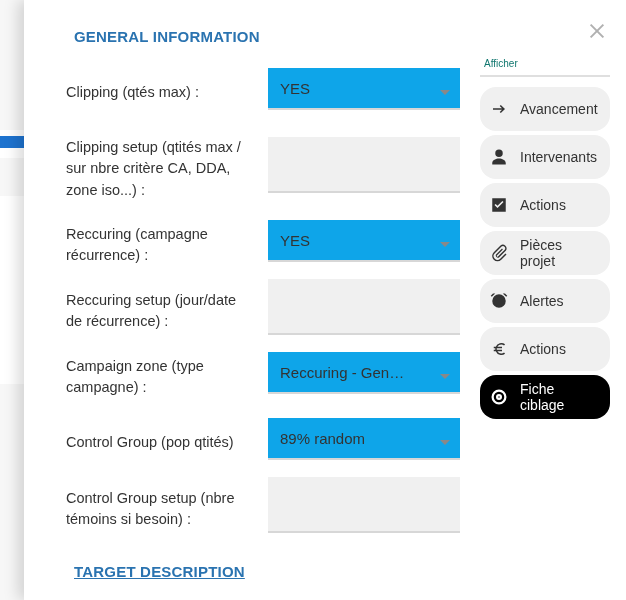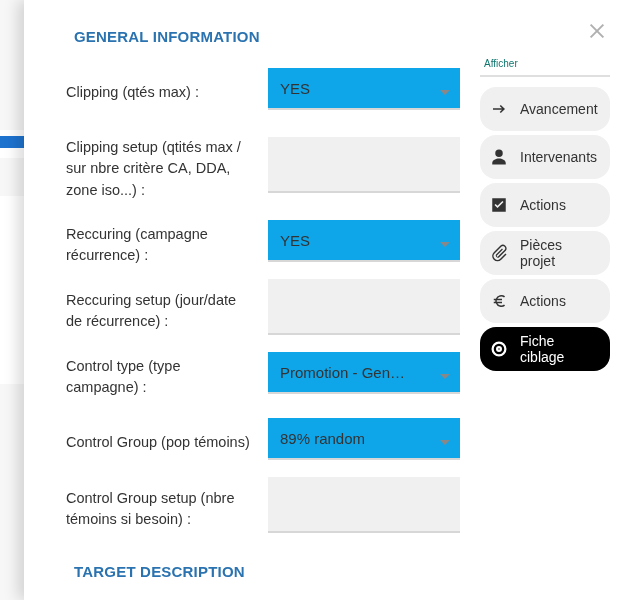--- a/index.html
+++ b/index.html
@@ -43,21 +43,21 @@
   .scroll-area::-webkit-scrollbar { width: 8px; }
   .scroll-area::-webkit-scrollbar-track { background: transparent; }
   .scroll-area::-webkit-scrollbar-thumb { background: #bfbfbf; border-radius: 4px; }
 
   .section-title {
     color: #2a73b0; font-weight: 700; font-size: 15px;
     margin-bottom: 14px; margin-top: 6px;
     letter-spacing: 0.2px;
     margin-left: 8px;
   }
-  .section-title.mt { margin-top: 28px; }
+  .section-title.mt { margin-top: 28px; text-decoration: underline; }
 
   .field-row {
     display: flex; align-items: center; gap: 14px;
     margin-bottom: 6px; min-height: 60px;
   }
   .field-row.tall { min-height: 80px; }
   .field-label {
     flex: 0 0 188px; font-size: 14.5px; color: #333; line-height: 1.45;
     padding-top: 8px;
   }
@@ -172,31 +172,31 @@
       </div>
 
       <div class="field-row">
         <div class="field-label">Reccuring setup (jour/date de récurrence) :</div>
         <div class="field-val">
           <div class="textarea-box"></div>
         </div>
       </div>
 
       <div class="field-row">
-        <div class="field-label">Control type (type campagne) :</div>
-        <div class="field-val">
-          <div class="select-box">
-            <span>Promotion - Gen…</span>
-            <span class="caret"></span>
-          </div>
-        </div>
-      </div>
-
-      <div class="field-row">
-        <div class="field-label">Control Group (pop témoins)</div>
+        <div class="field-label">Campaign zone (type campagne) :</div>
+        <div class="field-val">
+          <div class="select-box">
+            <span>Reccuring - Gen…</span>
+            <span class="caret"></span>
+          </div>
+        </div>
+      </div>
+
+      <div class="field-row">
+        <div class="field-label">Control Group (pop qtités)</div>
         <div class="field-val">
           <div class="select-box">
             <span>89% random</span>
             <span class="caret"></span>
           </div>
         </div>
       </div>
 
       <div class="field-row">
         <div class="field-label">Control Group setup (nbre témoins si besoin) :</div>
@@ -240,20 +240,26 @@
       <span>Actions</span>
     </div>
     <div class="side-item">
       <svg viewBox="0 0 24 24">
           <path d="M16 6l-8 8a3 3 0 004 4l9-9a5 5 0 00-7-7L5 11a7 7 0 0010 10l7-7-1.4-1.4-7 7A5 5 0 016.4 12.4l9-9a3 3 0 014.2 4.2l-9 9a1 1 0 01-1.4-1.4l8-8z"></path>
         </svg>
       <span>Pièces projet</span>
     </div>
     <div class="side-item">
       <svg viewBox="0 0 24 24">
+          <path d="M12 3a9 9 0 109 9 9 9 0 00-9-9zm1 9V6h-2v8h6v-2zM4 2L1 5l1.4 1.4L7 2zM20 2l3 3-1.4 1.4L17 2z"></path>
+        </svg>
+      <span>Alertes</span>
+    </div>
+    <div class="side-item">
+      <svg viewBox="0 0 24 24">
           <path d="M15 18a6 6 0 01-5.2-3H16v-2H9.1a6 6 0 010-2H16V9H9.8A6 6 0 0115 6a6 6 0 013.7 1.3l1.4-1.6A8 8 0 007.7 9H5v2h2.1a8 8 0 000 2H5v2h2.7a8 8 0 0012.4 3.3l-1.4-1.6A6 6 0 0115 18z"></path>
         </svg>
       <span>Actions</span>
     </div>
     <div class="side-item active">
       <svg viewBox="0 0 24 24">
           <path d="M12 2a10 10 0 100 20 10 10 0 000-20zm0 3a7 7 0 11-7 7 7 7 0 017-7zm0 3a4 4 0 104 4 4 4 0 00-4-4zm0 3a1 1 0 11-1 1 1 1 0 011-1z"></path>
         </svg>
       <span>Fiche ciblage</span>
     </div>

